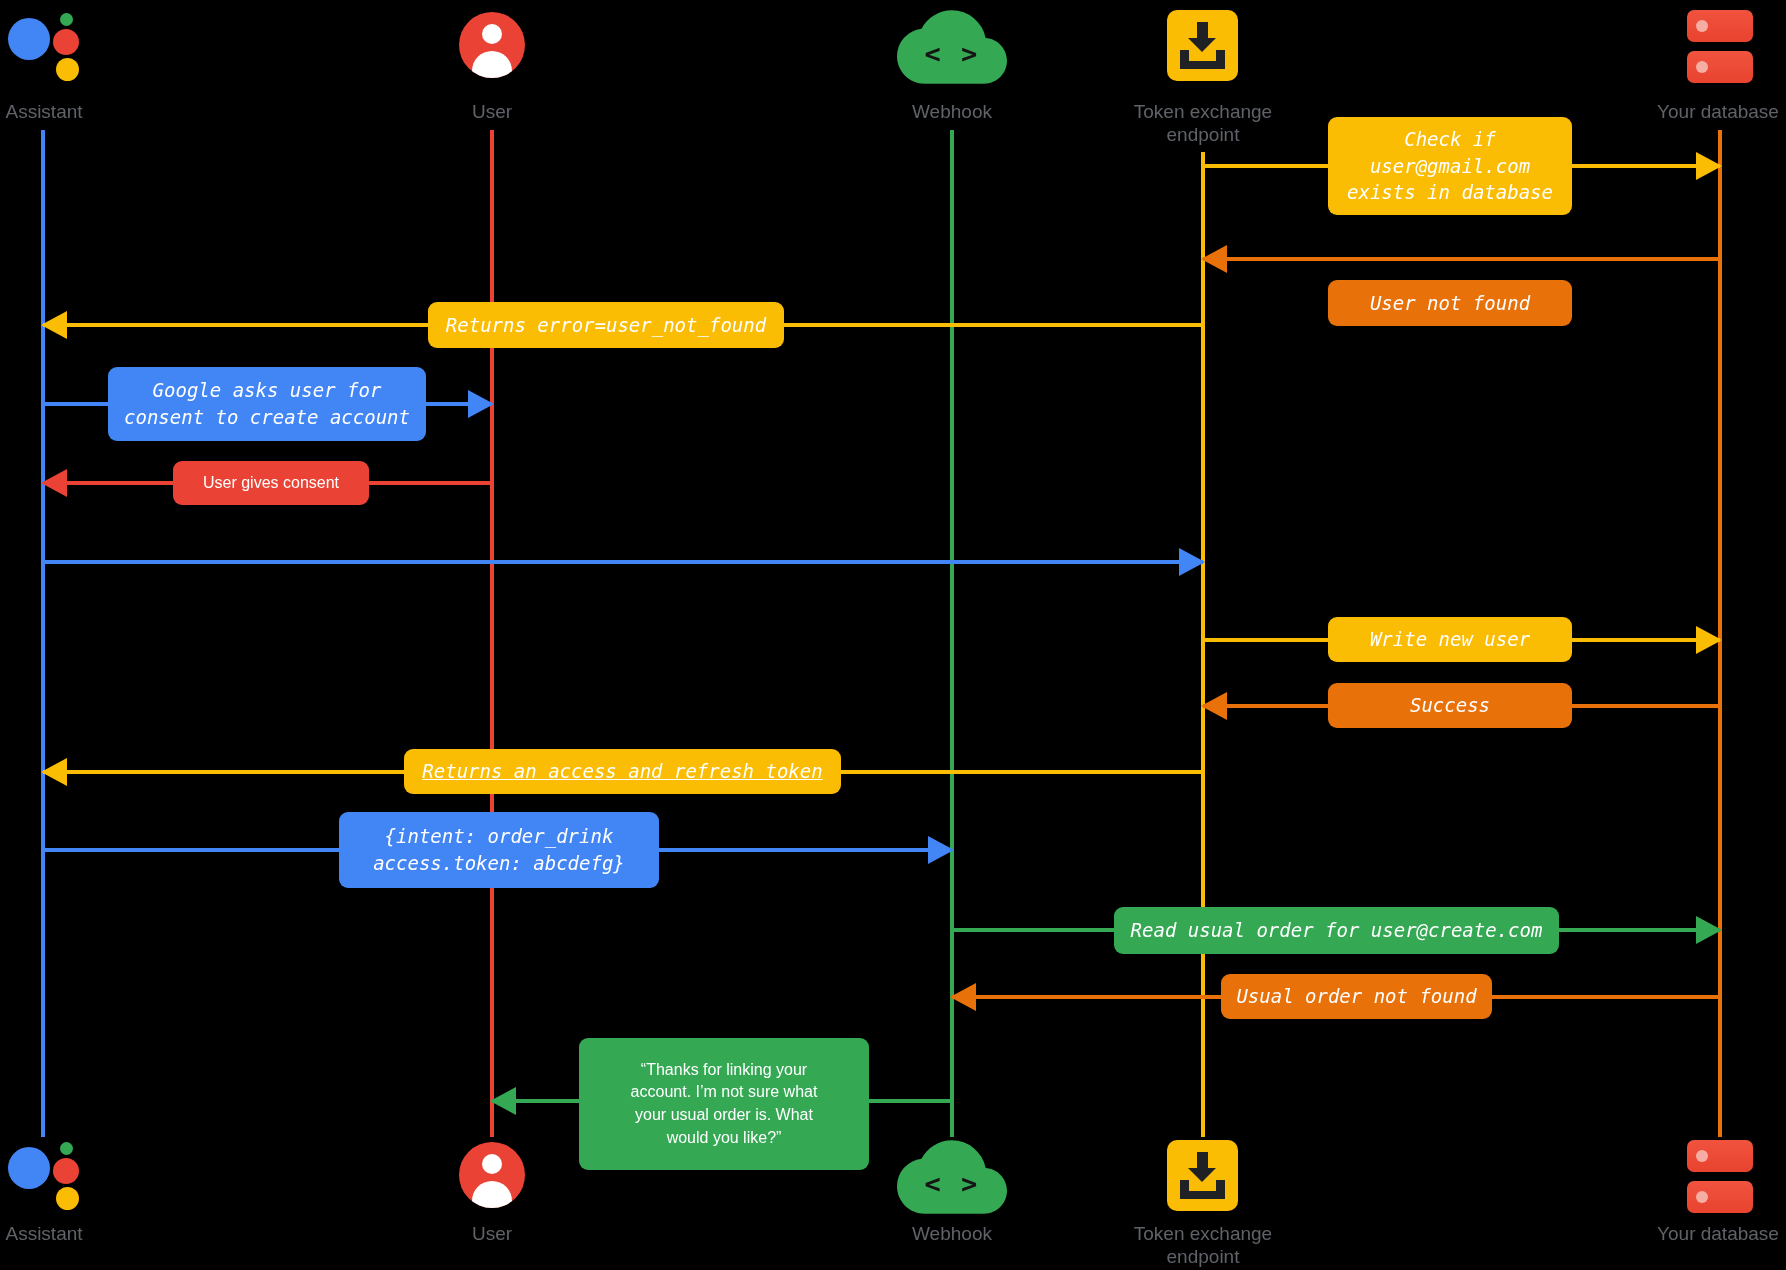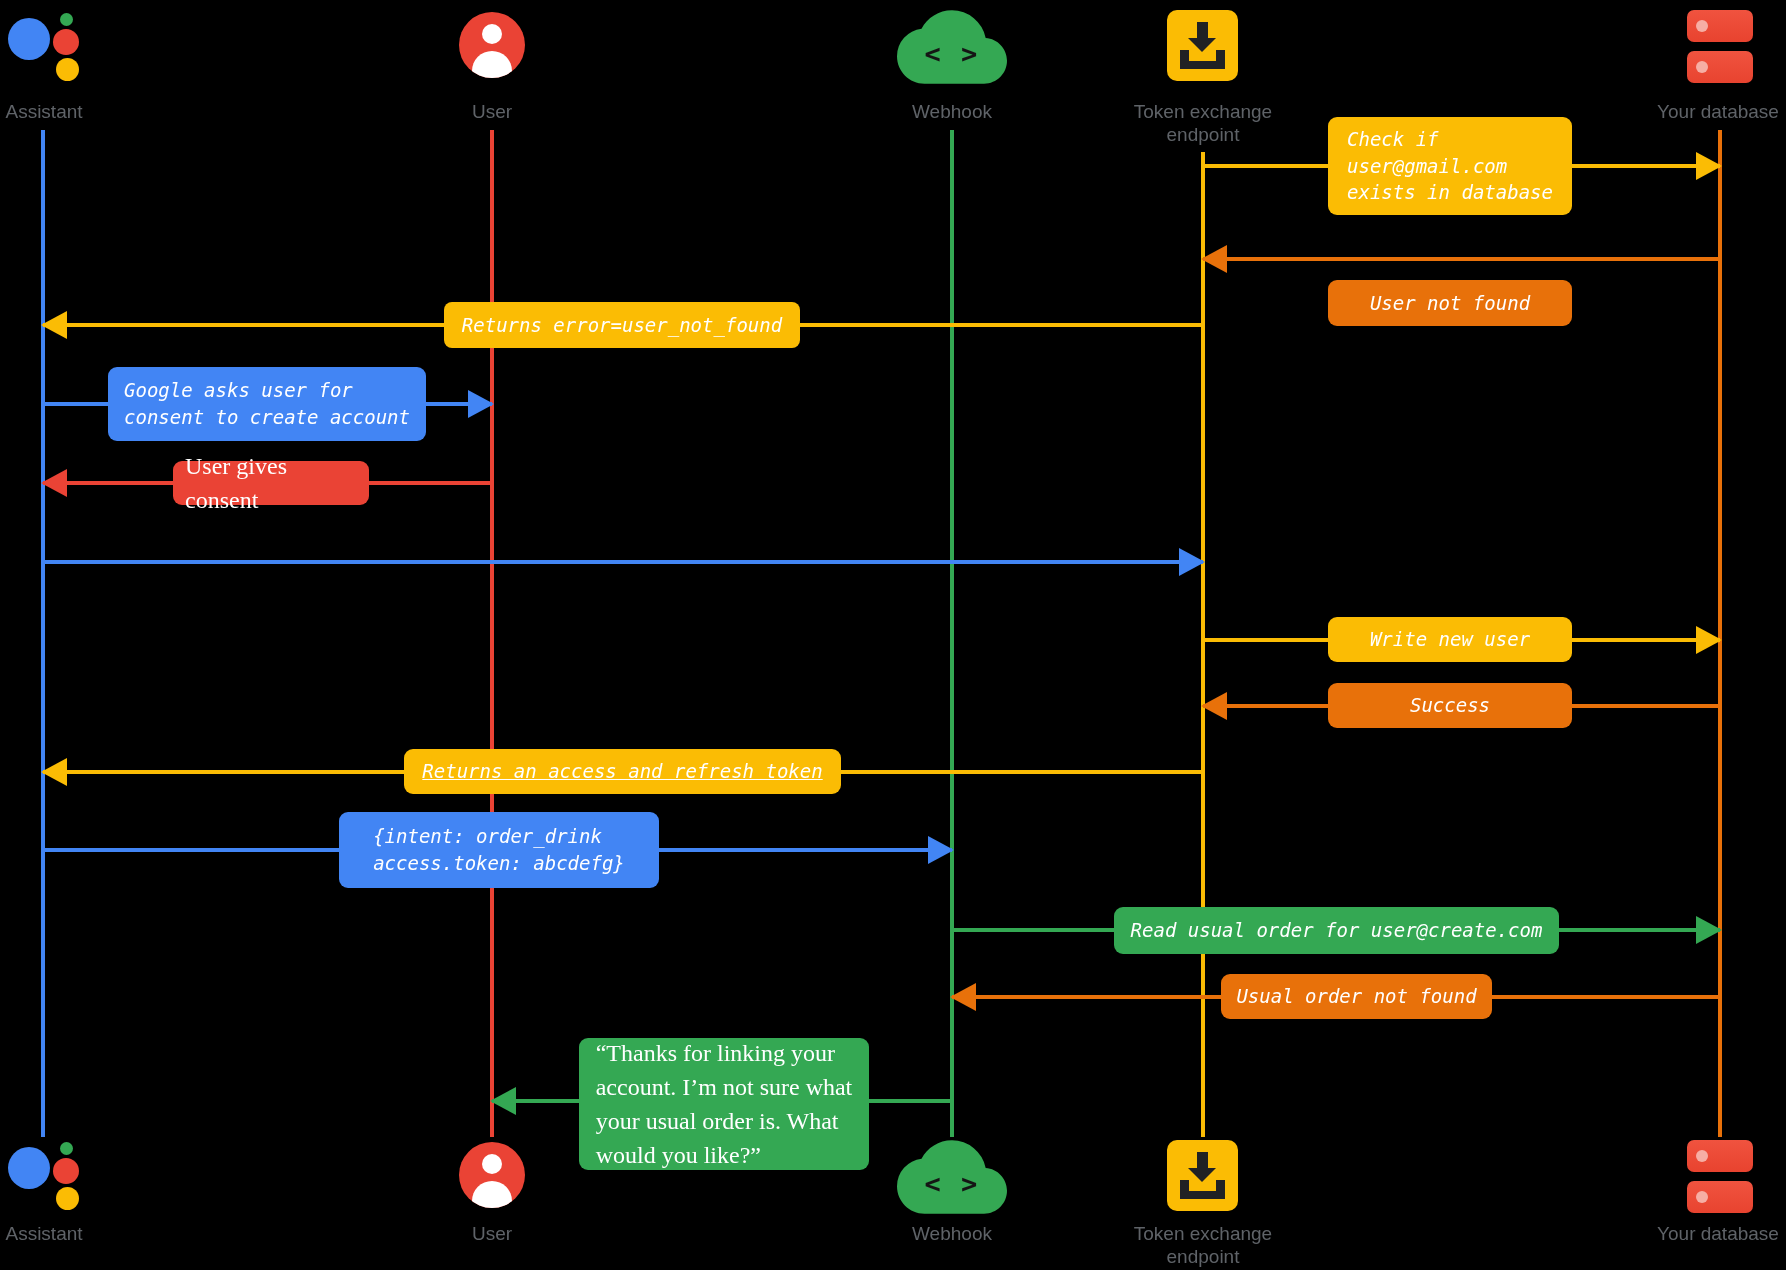--- a/index.html
+++ b/index.html
@@ -9,25 +9,25 @@
   }
   .lifeline { position:absolute; width:4px; z-index:1; }
   .msg { position:absolute; height:4px; z-index:2; }
   .msg .ln { position:absolute; left:0; right:0; top:0; bottom:0; background:currentColor; }
   .ah { position:absolute; width:0; height:0; top:-12px;
         border-top:14px solid transparent; border-bottom:14px solid transparent; }
   .ah.r { right:-2px; border-left:26px solid currentColor; }
   .ah.l { left:-2px;  border-right:26px solid currentColor; }
   .mlabel {
     position:absolute; display:flex; align-items:center; justify-content:center;
-    text-align:left; color:#fff; border-radius:9px; box-sizing:border-box;
+    text-align:center; color:#fff; border-radius:9px; box-sizing:border-box;
     padding:22px 12px; line-height:1.42; white-space:pre-line; z-index:3;
   }
   .mlabel.mono { font-family:"DejaVu Sans Mono", monospace; font-style:italic; font-size:19px; }
-  .mlabel.sans { font-family:Liberation Serif, serif; font-size:24px; }
+  .mlabel.sans { font-family:Liberation Sans, sans-serif; font-size:16px; }
   .actor-label {
     position:absolute; color:#5f6368; font-size:19px; font-weight:500;
     text-align:center; white-space:pre-line; line-height:1.22; z-index:4;
   }
   
   .icon { position:absolute; z-index:4; }
   .circle { position:absolute; border-radius:50%; }
   .icon-user { width:66px; height:66px; border-radius:50%; background:#EA4335; overflow:hidden; }
   .icon-user .head { position:absolute; left:23px; top:12px; width:20px; height:20px; border-radius:50%; background:#fff; }
   .icon-user .body { position:absolute; left:13px; top:39px; width:40px; height:30px; border-radius:20px 20px 0 0; background:#fff; }
@@ -112,21 +112,21 @@
   <div class="msg" style="left:1203px; top:257px; width:517px; color:#E8710A;">
     <div class="ln"></div>
     <div class="ah l"></div>
   </div>
   <div class="mlabel mono" style="left:1328px; top:236px; width:244px; height:46px; background:#E8710A;margin-top:44px;">User not found</div>
 
   <div class="msg" style="left:43px; top:323px; width:1160px; color:#FBBC04;">
     <div class="ln"></div>
     <div class="ah l"></div>
   </div>
-  <div class="mlabel mono" style="left:444px; top:302px; width:356px; height:46px; background:#FBBC04;border-radius:8px;">Returns error=user_not_found</div>
+  <div class="mlabel mono" style="left:428px; top:302px; width:356px; height:46px; background:#FBBC04;">Returns error=user_not_found</div>
 
   <div class="msg" style="left:43px; top:402px; width:449px; color:#4285F4;">
     <div class="ln"></div>
     <div class="ah r"></div>
   </div>
   <div class="mlabel mono" style="left:108px; top:367px; width:318px; height:74px; background:#4285F4;">Google asks user for
 consent to create account</div>
 
   <div class="msg" style="left:43px; top:481px; width:449px; color:#EA4335;">
     <div class="ln"></div>

